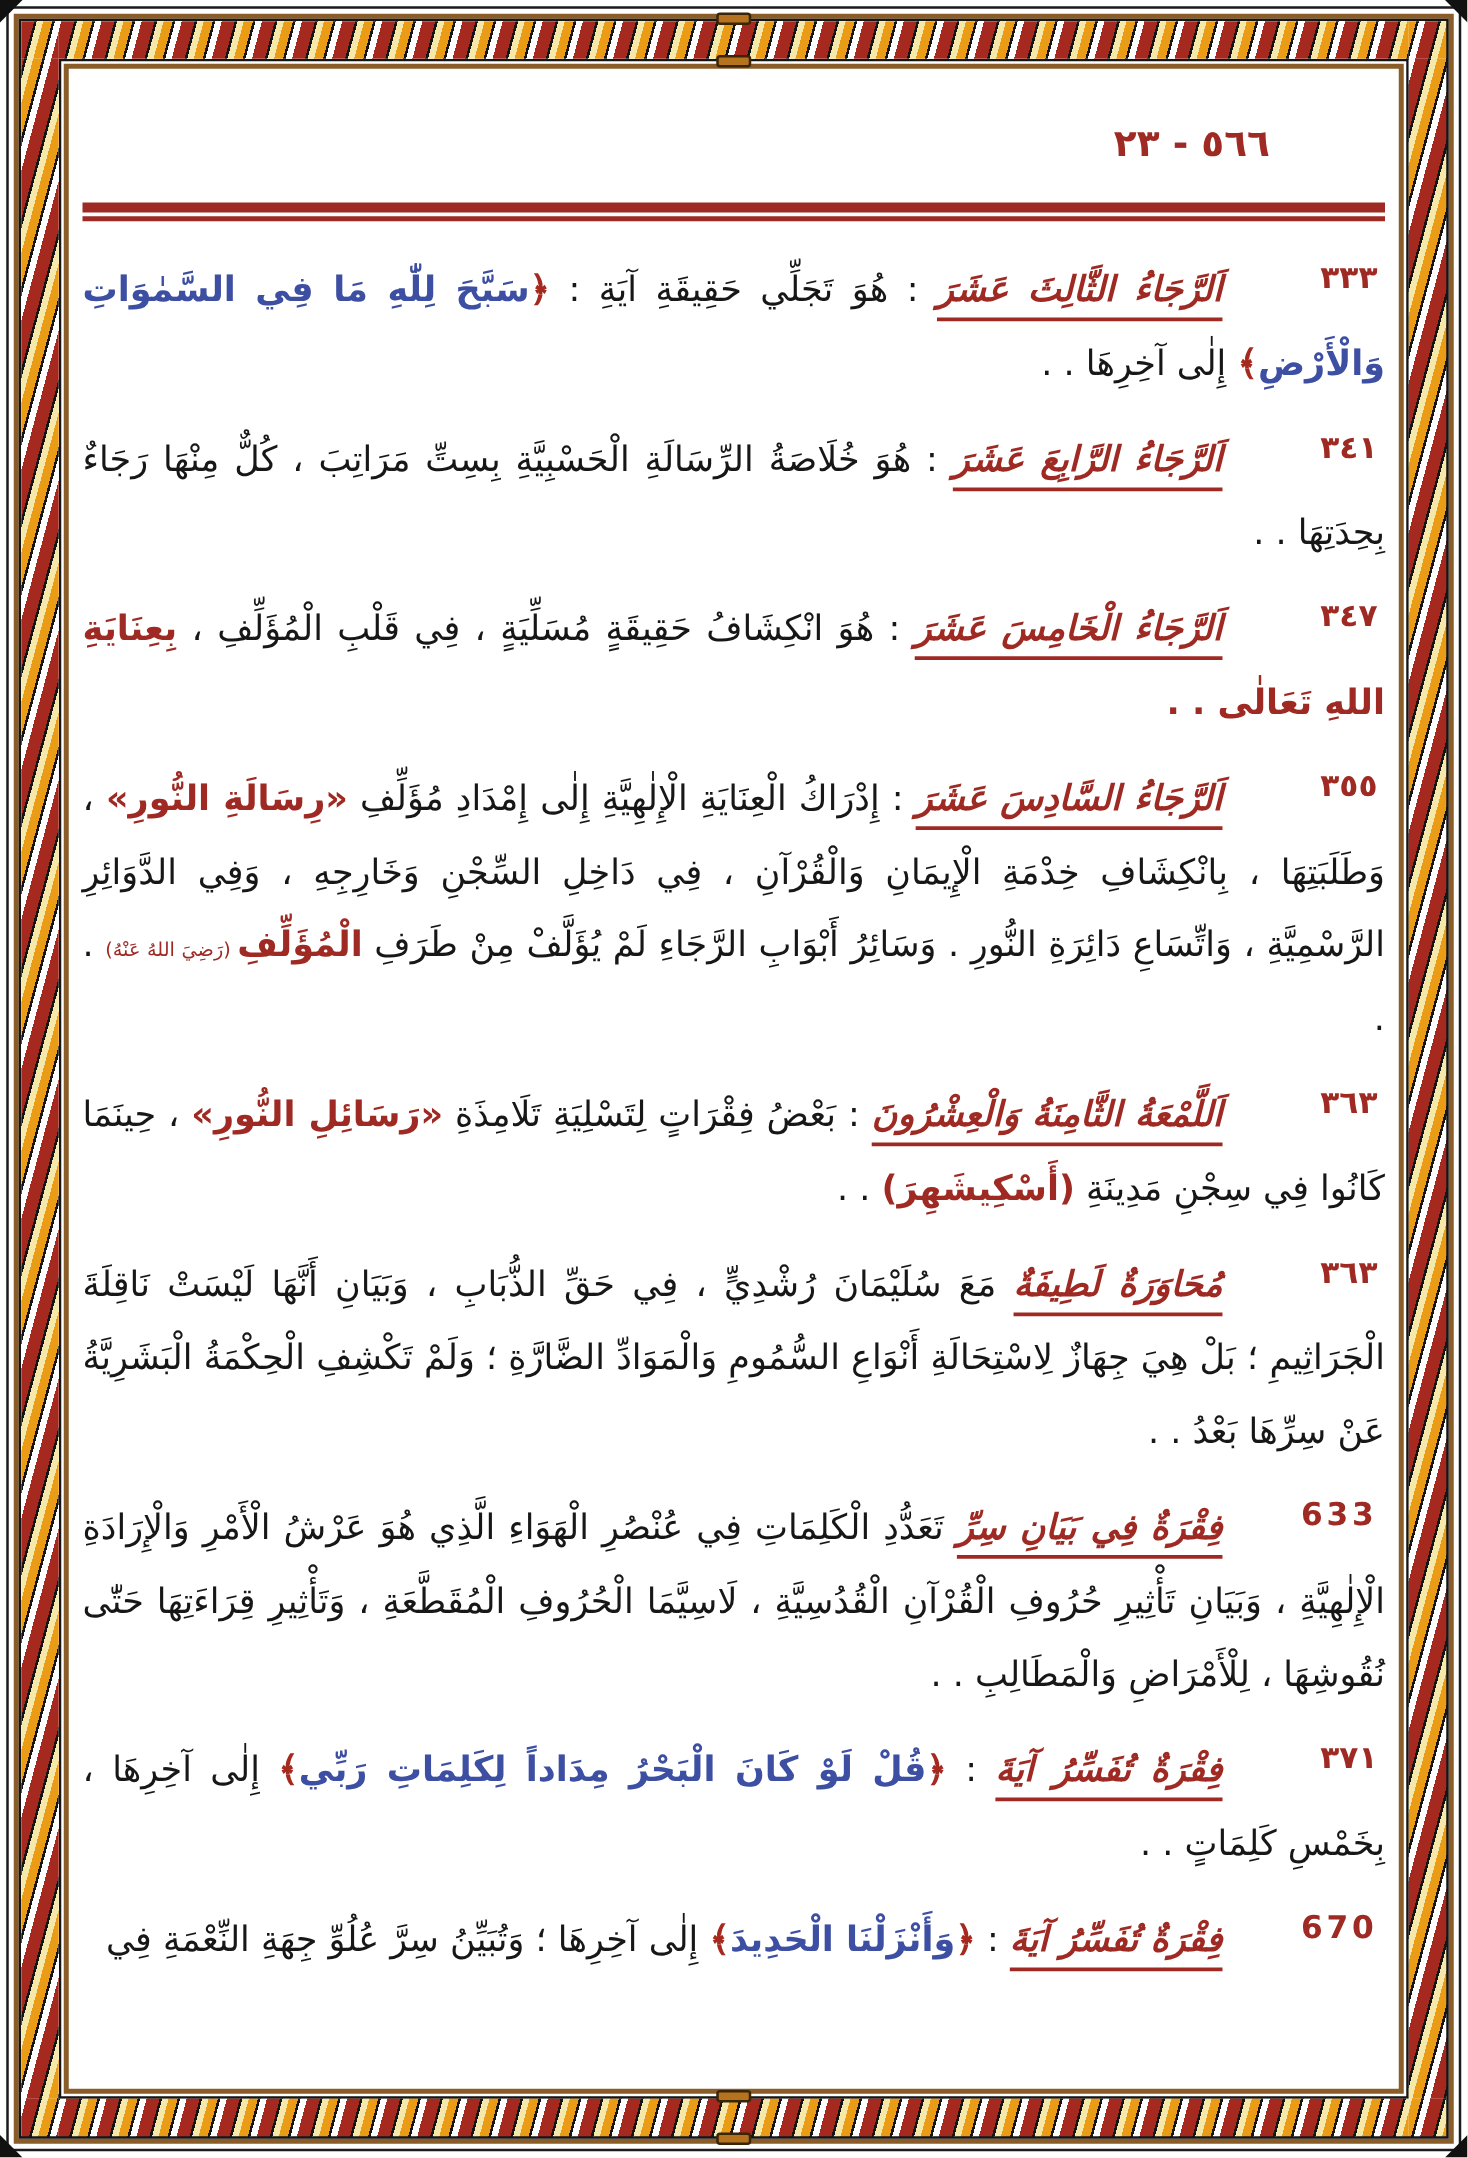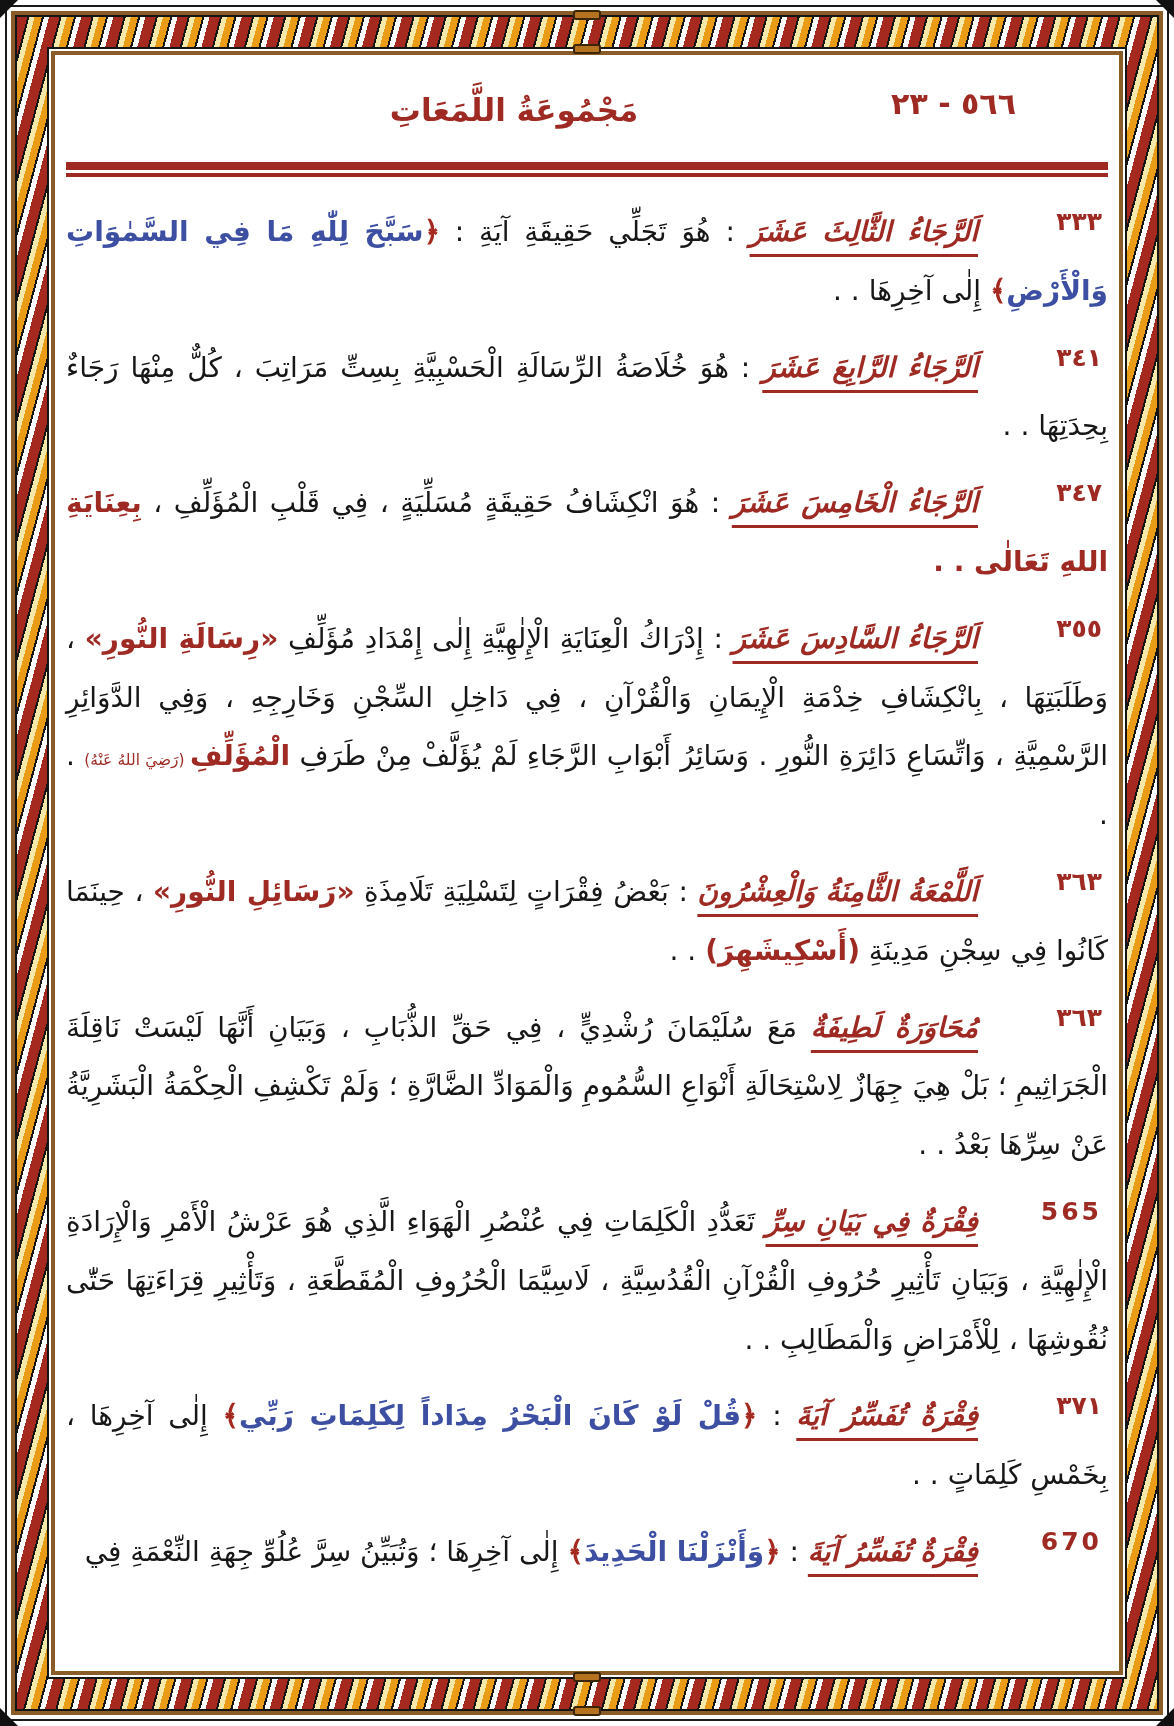--- a/index.html
+++ b/index.html
@@ -32,21 +32,21 @@
   .spike.tl{top:0;left:0;border-width:18px 18px 0 0;border-color:#111 transparent transparent transparent;}
   .spike.tr{top:0;right:0;border-width:0 18px 18px 0;border-color:transparent #111 transparent transparent;}
   .spike.bl{bottom:0;left:0;border-width:18px 0 0 18px;border-color:transparent transparent transparent #111;}
   .spike.br{bottom:0;right:0;border-width:0 0 18px 18px;border-color:transparent transparent #111 transparent;}
 
   
   .content{position:absolute;top:62px;right:66px;left:66px;bottom:62px;}
   .header{position:relative;height:80px;margin-top:16px;}
   .title{position:absolute;left:43%;transform:translateX(-50%);top:14px;
          color:var(--red);font-size:31px;font-weight:bold;white-space:nowrap;direction:rtl;}
-  .pagenum{position:absolute;right:92px;top:8px;color:var(--red);
+  .pagenum{position:absolute;right:92px;top:20px;color:var(--red);
            font-size:30px;font-weight:bold;direction:rtl;letter-spacing:1px;}
   .rule{height:15px;border-top:8px solid var(--red);border-bottom:4px solid var(--red);
         margin:4px 0 26px 0;}
 
   .entries{direction:rtl;text-align:justify;}
   .entry{position:relative;margin-bottom:18px;}
   .entry-num{position:absolute;top:4px;right:6px;color:var(--red);
              font-weight:bold;font-size:25px;letter-spacing:3px;}
   .entry-body{margin:0;font-size:28px;line-height:2.1;color:var(--ink);text-indent:130px;}
   .seg-heading{color:var(--red);font-weight:bold;text-decoration:underline;
@@ -71,21 +71,20 @@
   <div class="conn b-out"></div>
   <div class="conn b-in"></div>
   <div class="spike tl"></div>
   <div class="spike tr"></div>
   <div class="spike bl"></div>
   <div class="spike br"></div>
 
   <div class="content">
     <div class="header">
       <div class="pagenum">٥٦٦ - ٢٣</div>
-      <div class="title">مَجْمُوعَةُ اللَّمَعَاتِ</div>
     </div>
     <div class="rule"></div>
     <div class="entries">
         <div class="entry">
           <span class="entry-num">٣٣٣</span>
           <p class="entry-body"><span class="seg-heading">اَلرَّجَاءُ الثَّالِثَ عَشَرَ</span><span class="seg-normal"> : هُوَ تَجَلِّي حَقِيقَةِ آيَةِ : </span><span class="seg-bracket">﴿</span><span class="seg-verse">سَبَّحَ لِلّٰهِ مَا فِي السَّمٰوَاتِ وَالْأَرْضِ</span><span class="seg-bracket">﴾</span><span class="seg-normal"> إِلٰى آخِرِهَا . .</span></p>
         </div>
         <div class="entry">
           <span class="entry-num">٣٤١</span>
           <p class="entry-body"><span class="seg-heading">اَلرَّجَاءُ الرَّابِعَ عَشَرَ</span><span class="seg-normal"> : هُوَ خُلَاصَةُ الرِّسَالَةِ الْحَسْبِيَّةِ بِسِتِّ مَرَاتِبَ ، كُلٌّ مِنْهَا رَجَاءٌ بِحِدَتِهَا . .</span></p>
@@ -100,21 +99,21 @@
         </div>
         <div class="entry">
           <span class="entry-num">٣٦٣</span>
           <p class="entry-body"><span class="seg-heading">اَللَّمْعَةُ الثَّامِنَةُ وَالْعِشْرُونَ</span><span class="seg-normal"> : بَعْضُ فِقْرَاتٍ لِتَسْلِيَةِ تَلَامِذَةِ </span><span class="seg-red">«رَسَائِلِ النُّورِ»</span><span class="seg-normal"> ، حِينَمَا كَانُوا فِي سِجْنِ مَدِينَةِ </span><span class="seg-red">(أَسْكِيشَهِرَ)</span><span class="seg-normal"> . .</span></p>
         </div>
         <div class="entry">
           <span class="entry-num">٣٦٣</span>
           <p class="entry-body"><span class="seg-heading">مُحَاوَرَةٌ لَطِيفَةٌ</span><span class="seg-normal"> مَعَ سُلَيْمَانَ رُشْدِيٍّ ، فِي حَقِّ الذُّبَابِ ، وَبَيَانِ أَنَّهَا لَيْسَتْ نَاقِلَةَ الْجَرَاثِيمِ ؛ بَلْ هِيَ جِهَازٌ لِاسْتِحَالَةِ أَنْوَاعِ السُّمُومِ وَالْمَوَادِّ الضَّارَّةِ ؛ وَلَمْ تَكْشِفِ الْحِكْمَةُ الْبَشَرِيَّةُ عَنْ سِرِّهَا بَعْدُ . .</span></p>
         </div>
         <div class="entry">
-          <span class="entry-num">565</span>
+          <span class="entry-num">633</span>
           <p class="entry-body"><span class="seg-heading">فِقْرَةٌ فِي بَيَانِ سِرِّ</span><span class="seg-normal"> تَعَدُّدِ الْكَلِمَاتِ فِي عُنْصُرِ الْهَوَاءِ الَّذِي هُوَ عَرْشُ الْأَمْرِ وَالْإِرَادَةِ الْإِلٰهِيَّةِ ، وَبَيَانِ تَأْثِيرِ حُرُوفِ الْقُرْآنِ الْقُدُسِيَّةِ ، لَاسِيَّمَا الْحُرُوفِ الْمُقَطَّعَةِ ، وَتَأْثِيرِ قِرَاءَتِهَا حَتّٰى نُقُوشِهَا ، لِلْأَمْرَاضِ وَالْمَطَالِبِ . .</span></p>
         </div>
         <div class="entry">
           <span class="entry-num">٣٧١</span>
           <p class="entry-body"><span class="seg-heading">فِقْرَةٌ تُفَسِّرُ آيَةَ</span><span class="seg-normal"> : </span><span class="seg-bracket">﴿</span><span class="seg-verse">قُلْ لَوْ كَانَ الْبَحْرُ مِدَاداً لِكَلِمَاتِ رَبِّي</span><span class="seg-bracket">﴾</span><span class="seg-normal"> إِلٰى آخِرِهَا ، بِخَمْسِ كَلِمَاتٍ . .</span></p>
         </div>
         <div class="entry">
           <span class="entry-num">670</span>
           <p class="entry-body"><span class="seg-heading">فِقْرَةٌ تُفَسِّرُ آيَةَ</span><span class="seg-normal"> : </span><span class="seg-bracket">﴿</span><span class="seg-verse">وَأَنْزَلْنَا الْحَدِيدَ</span><span class="seg-bracket">﴾</span><span class="seg-normal"> إِلٰى آخِرِهَا ؛ وَتُبَيِّنُ سِرَّ عُلُوِّ جِهَةِ النِّعْمَةِ فِي</span></p>
         </div>

